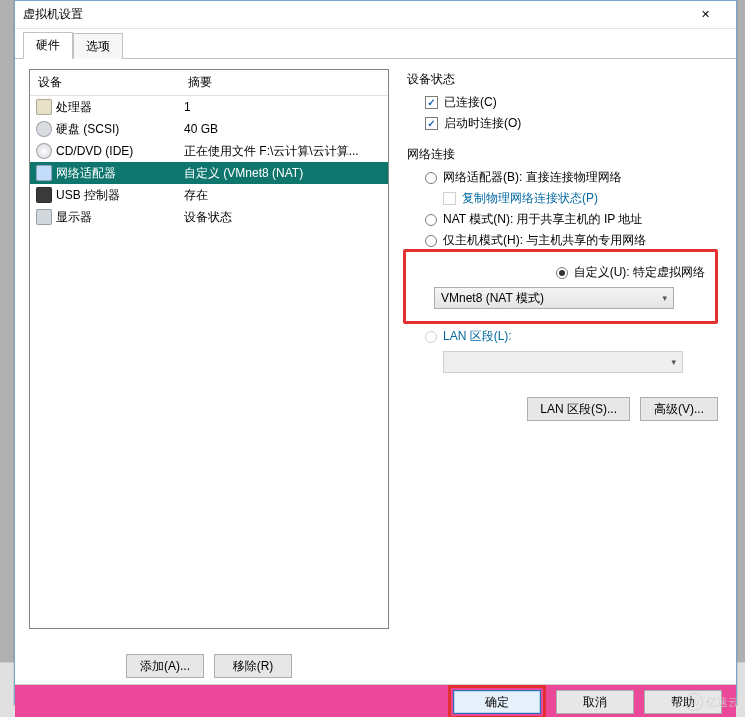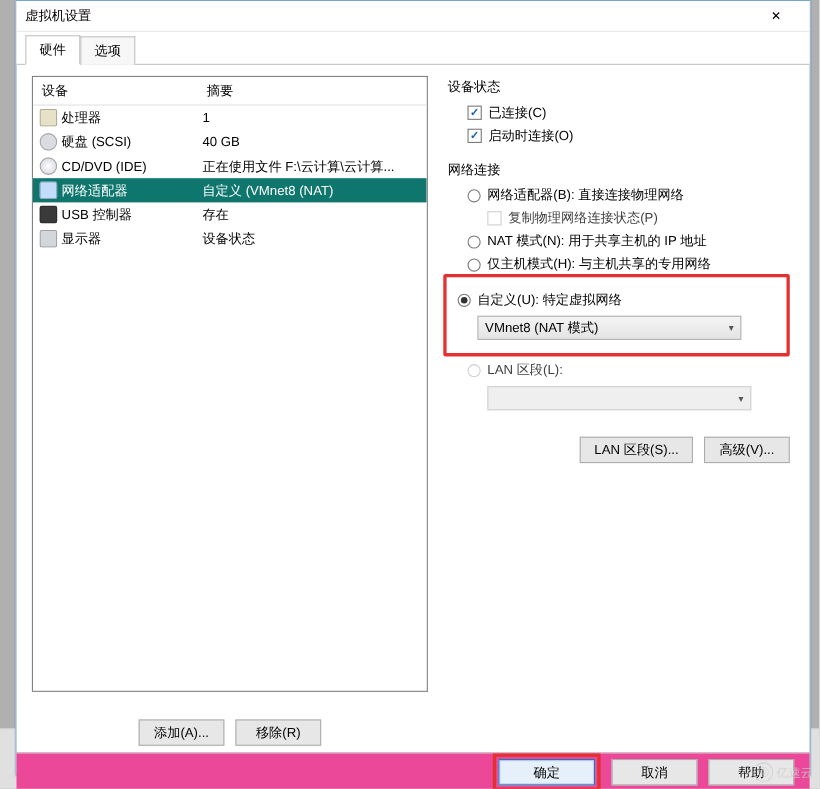--- a/index.html
+++ b/index.html
@@ -164,21 +164,21 @@
   .chk.disabled { border-color:#cfcfcf; color:#cfcfcf;}
   .radio {
     width: 12px; height: 12px; border-radius: 50%;
     border: 1px solid #7a7a7a;
     display: inline-flex; align-items: center; justify-content: center;
     background:#fff;
   }
   .radio.sel::after { content:""; width:6px; height:6px; border-radius:50%; background:#333;}
   .radio.disabled { border-color:#cfcfcf;}
   .small-indent { margin-left: 36px;}
-  .muted { color:#404040; }
+  .muted { color:#0369a1; }
 
   .hl-box {
     border: 3px solid #e43030;
     border-radius: 2px;
     padding: 8px 10px 12px 10px;
     margin: -4px 0 4px -4px;
   }
   .select {
     margin: 6px 0 0 36px;
     width: 240px;
@@ -320,21 +320,21 @@
         <div class="rad-row">
           <span class="radio"></span>
           <span>NAT 模式(N): 用于共享主机的 IP 地址</span>
         </div>
         <div class="rad-row">
           <span class="radio"></span>
           <span>仅主机模式(H): 与主机共享的专用网络</span>
         </div>
 
         <div class="hl-box">
-          <div class="rad-row" style="margin-left:0;">
+          <div class="rad-row" style="margin-left:0;justify-content:flex-end;">
             <span class="radio sel"></span>
             <span>自定义(U): 特定虚拟网络</span>
           </div>
           <div class="select" style="margin-left:18px;">
             <span>VMnet8 (NAT 模式)</span>
             <span class="arrow">▾</span>
           </div>
         </div>
 
         <div class="rad-row">

